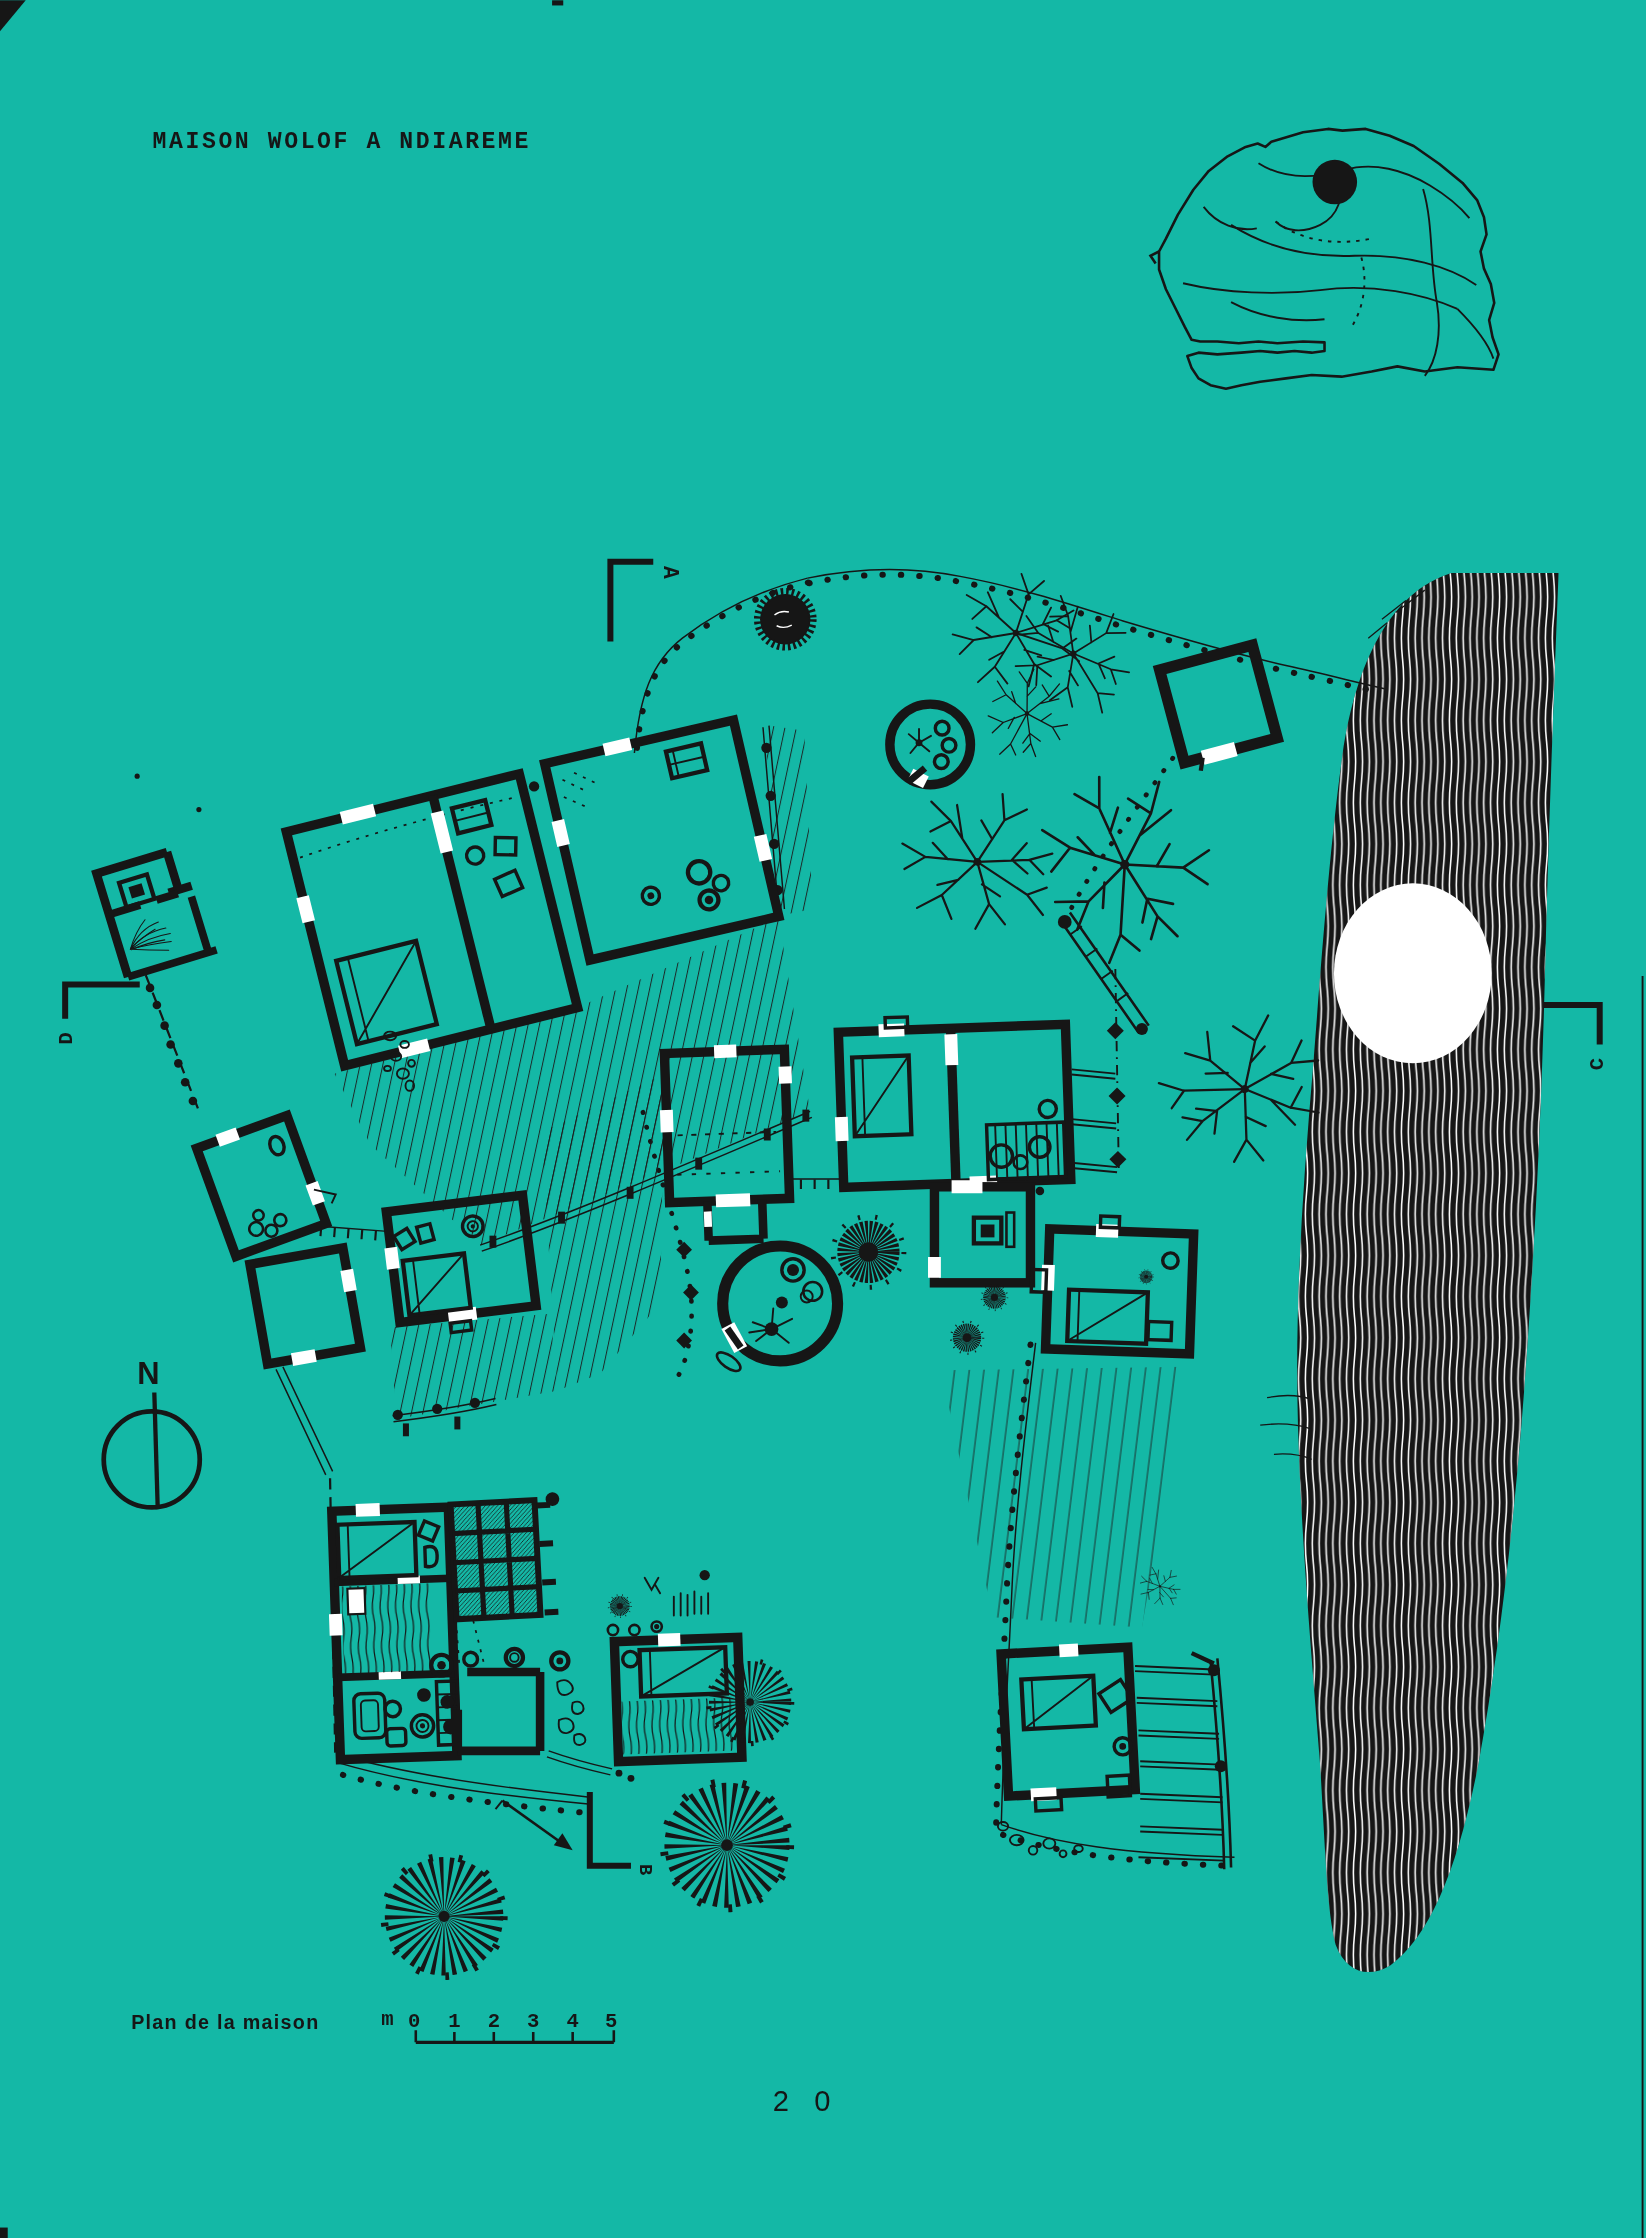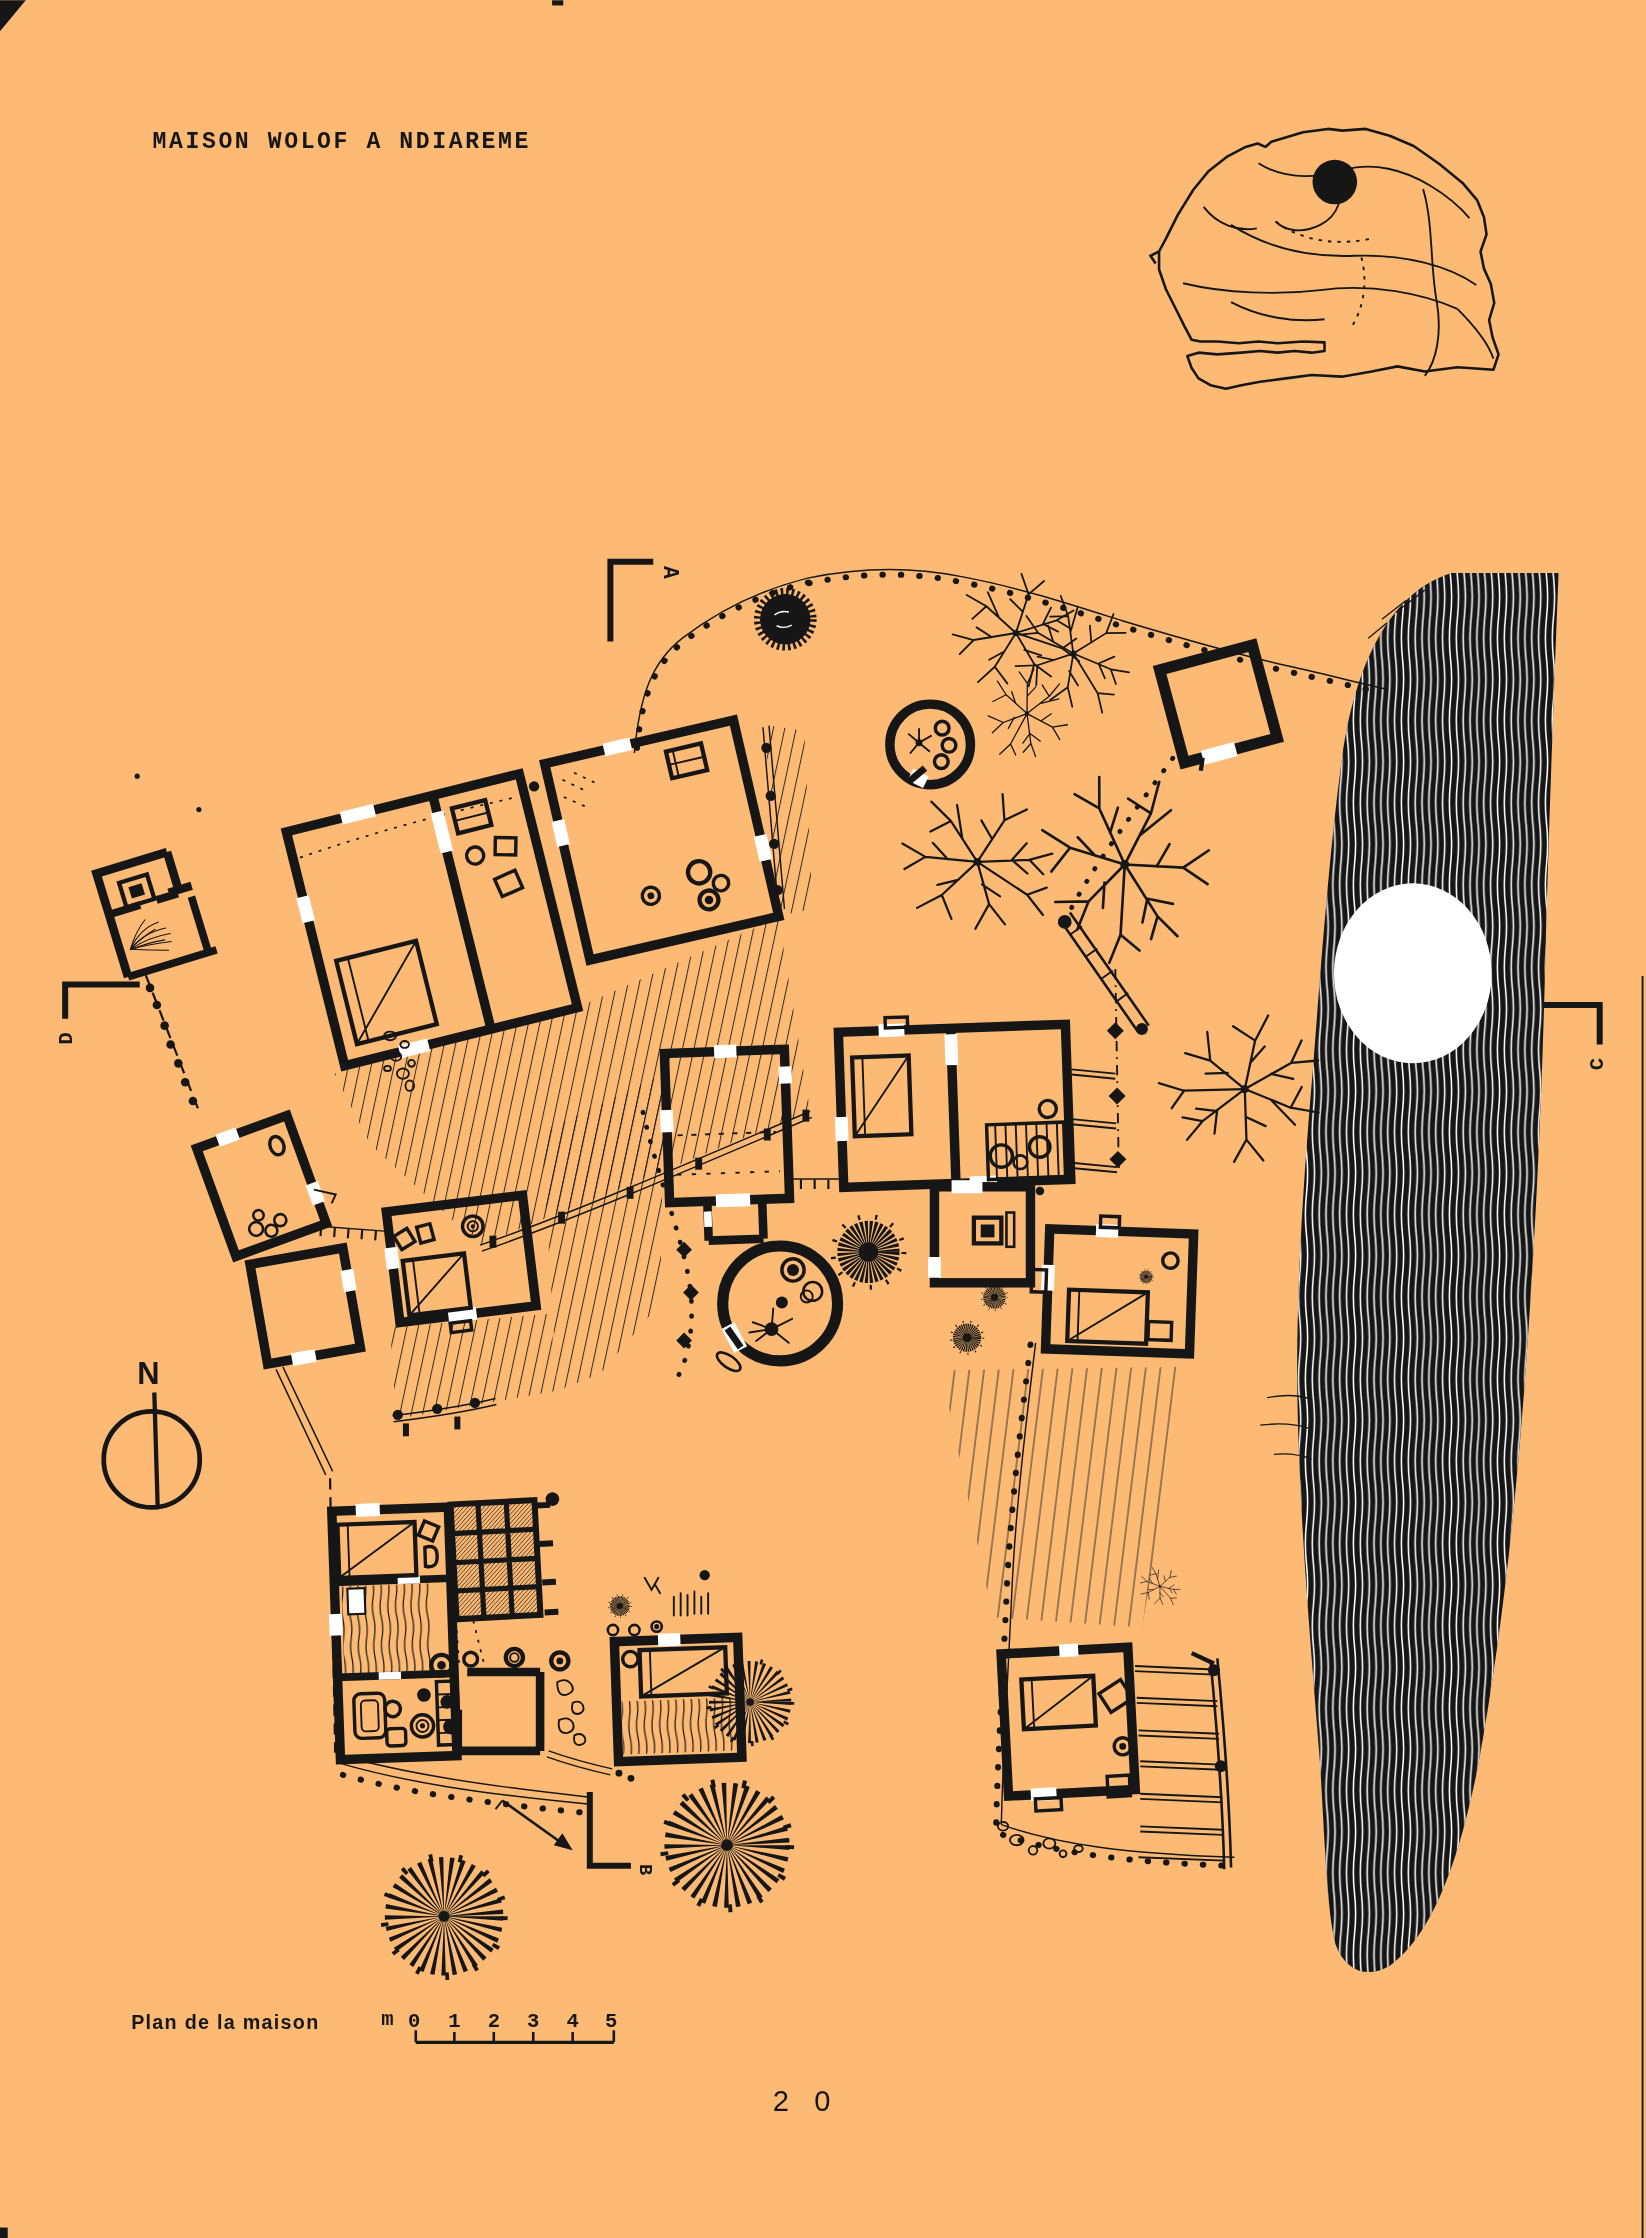--- a/index.html
+++ b/index.html
@@ -1,16 +1,16 @@
 <!DOCTYPE html>
 <html style="font-size:13.7px"><head>
 <meta charset="utf-8">
 <style>
   html,body{margin:0;padding:0;background:#888;}
-  .page{position:relative;width:1646px;height:2239px;background:#fdba74;margin:0 auto;
+  .page{position:relative;width:1646px;height:2239px;background:#14b8a6;margin:0 auto;
         font-family:"Liberation Sans",sans-serif;overflow:hidden;}
   svg{position:absolute;left:0;top:0;}
   text{fill:#161616;}
   .mono{font-family:"Liberation Mono","DejaVu Sans Mono",monospace;}
   .sans{font-family:"Liberation Sans",sans-serif;}
   .ink{fill:#161616;stroke:none;}
   .ln{fill:none;stroke:#161616;}
   .w{stroke-width:11;}
   .w9{stroke-width:9;}
   .w7{stroke-width:7;}

